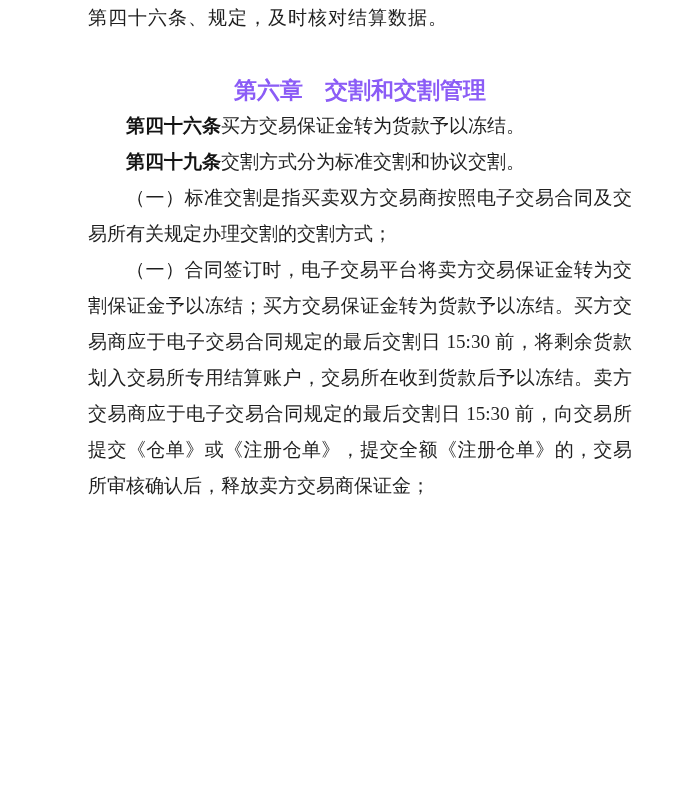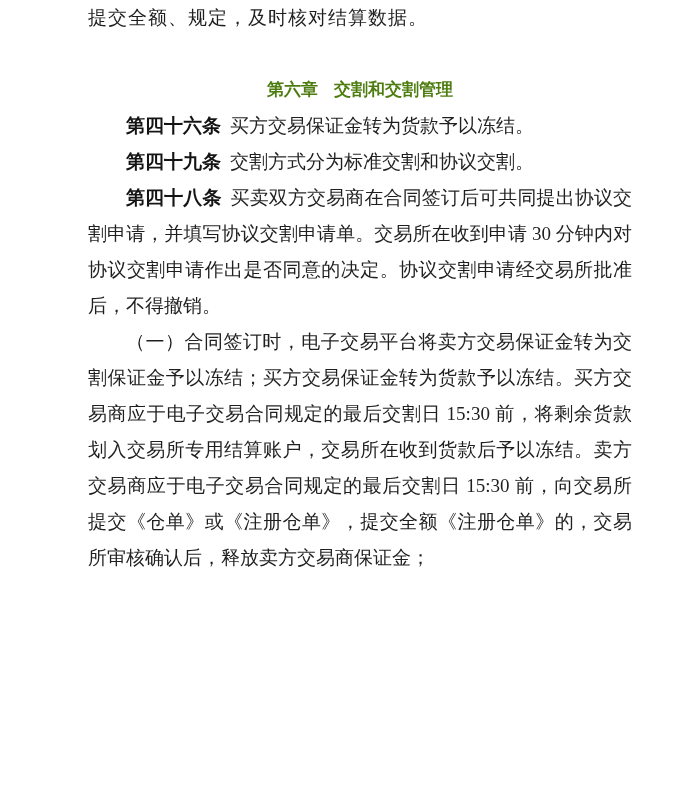--- a/index.html
+++ b/index.html
@@ -30,57 +30,56 @@
   .continuation {
     text-align: left;
     text-indent: 0;
     letter-spacing: 1px;
   }
   .chapter-heading {
     margin-top: 36px;          
     text-align: center;
     font-family: "Liberation Sans", "DejaVu Sans", sans-serif;
     font-weight: bold;
-    font-size: 17px;
+    font-size: 23px;
     line-height: 36px;
-    color: #4d7c0f;
+    color: #8b5cf6;
     white-space: nowrap;
   }
   .chapter-number {
     margin-right: 0.95em;      
   }
   .para {
     text-align: justify;
     text-justify: inter-character;
     text-indent: 38px;         
   }
   .clause-lead {
     font-family: "Liberation Sans", "DejaVu Sans", sans-serif;
     font-weight: bold;
     color: #141414;
   }
   .clause-lead:not(:empty) {
-    margin-right: 9px;         
   }
 </style>
 </head>
 <body>
 
 <div class="page">
   <div class="content">
 
-    <p class="continuation">提交全额、规定，及时核对结算数据。</p>
+    <p class="continuation">第四十六条、规定，及时核对结算数据。</p>
 
     <p class="chapter-heading"><span class="chapter-number">第六章</span><span class="chapter-title">交割和交割管理</span></p>
 
     <p class="para"><span class="clause-lead">第四十六条</span><span class="clause-text">买方交易保证金转为货款予以冻结。</span></p>
 
     <p class="para"><span class="clause-lead">第四十九条</span><span class="clause-text">交割方式分为标准交割和协议交割。</span></p>
 
+    <p class="para"><span class="clause-lead"></span><span class="clause-text">（一）标准交割是指买卖双方交易商按照电子交易合同及交易所有关规定办理交割的交割方式；</span></p>
 
 
-    <p class="para"><span class="clause-lead">第四十八条</span><span class="clause-text">买卖双方交易商在合同签订后可共同提出协议交割申请，并填写协议交割申请单。交易所在收到申请 30 分钟内对协议交割申请作出是否同意的决定。协议交割申请经交易所批准后，不得撤销。</span></p>
 
 
     <p class="para"><span class="clause-lead"></span><span class="clause-text">（一）合同签订时，电子交易平台将卖方交易保证金转为交割保证金予以冻结；买方交易保证金转为货款予以冻结。买方交易商应于电子交易合同规定的最后交割日 15:30 前，将剩余货款划入交易所专用结算账户，交易所在收到货款后予以冻结。卖方交易商应于电子交易合同规定的最后交割日 15:30 前，向交易所提交《仓单》或《注册仓单》，提交全额《注册仓单》的，交易所审核确认后，释放卖方交易商保证金；</span></p>
 
   </div>
 </div>
 
 </body></html>

